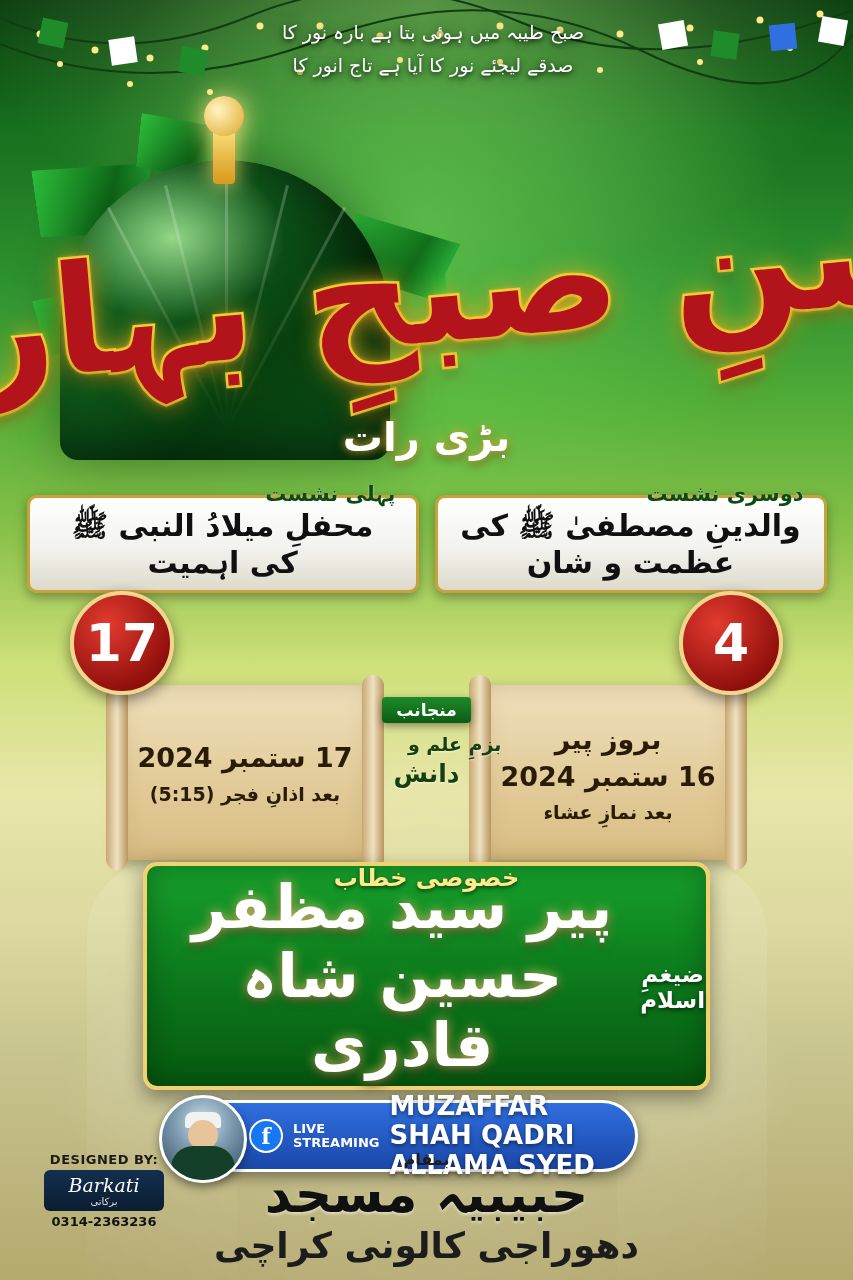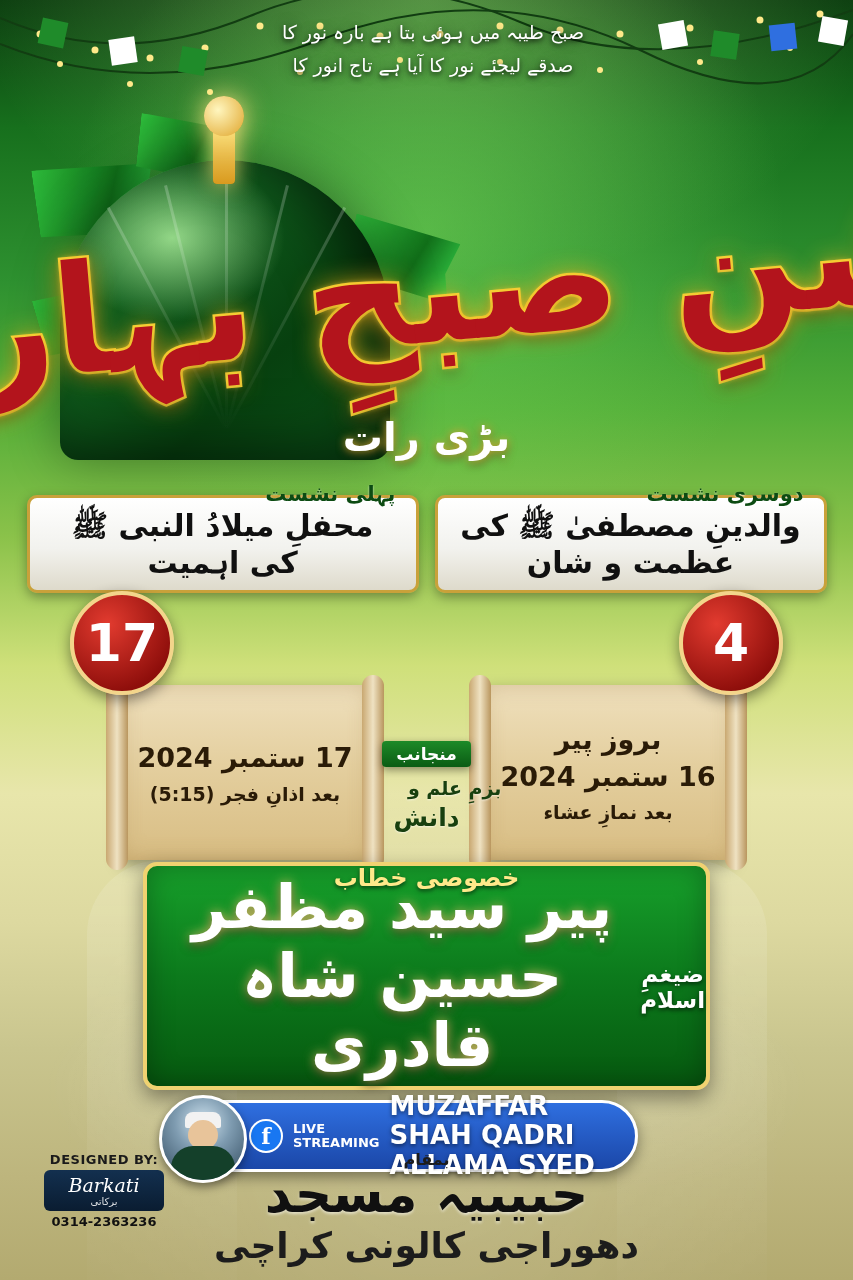--- a/index.html
+++ b/index.html
@@ -172,21 +172,21 @@
     background: radial-gradient(circle at 35% 30%, #e23b2f, #8e0e0b 75%);
     border: 4px solid #f3d58b;
     color: #ffffff; font-size: 52px; font-weight: bold;
     display: flex; align-items: center; justify-content: center;
     box-shadow: 0 5px 14px rgba(0,0,0,.45);
   }
   .badge.right { right: 70px; }
   .badge.left  { left: 70px; }
   .mid-tag {
     position: absolute; left: 50%; transform: translateX(-50%);
-    top: 72px; width: 150px; text-align: center; direction: rtl; margin-top: 44px;
+    top: 72px; width: 150px; text-align: center; direction: rtl;
   }
   .mid-tag .ribbon {
     display: inline-block; padding: 3px 14px;
     background: linear-gradient(180deg,#1d8a28,#0b5c14);
     color: #ffffff; font-size: 17px; font-weight: bold;
     border-radius: 4px; box-shadow: 0 3px 8px rgba(0,0,0,.4);
   }
   .mid-tag .l1, .mid-tag .l2 {
     color: #18400f; font-weight: bold; text-shadow: 0 1px 2px rgba(255,255,255,.6);
   }

